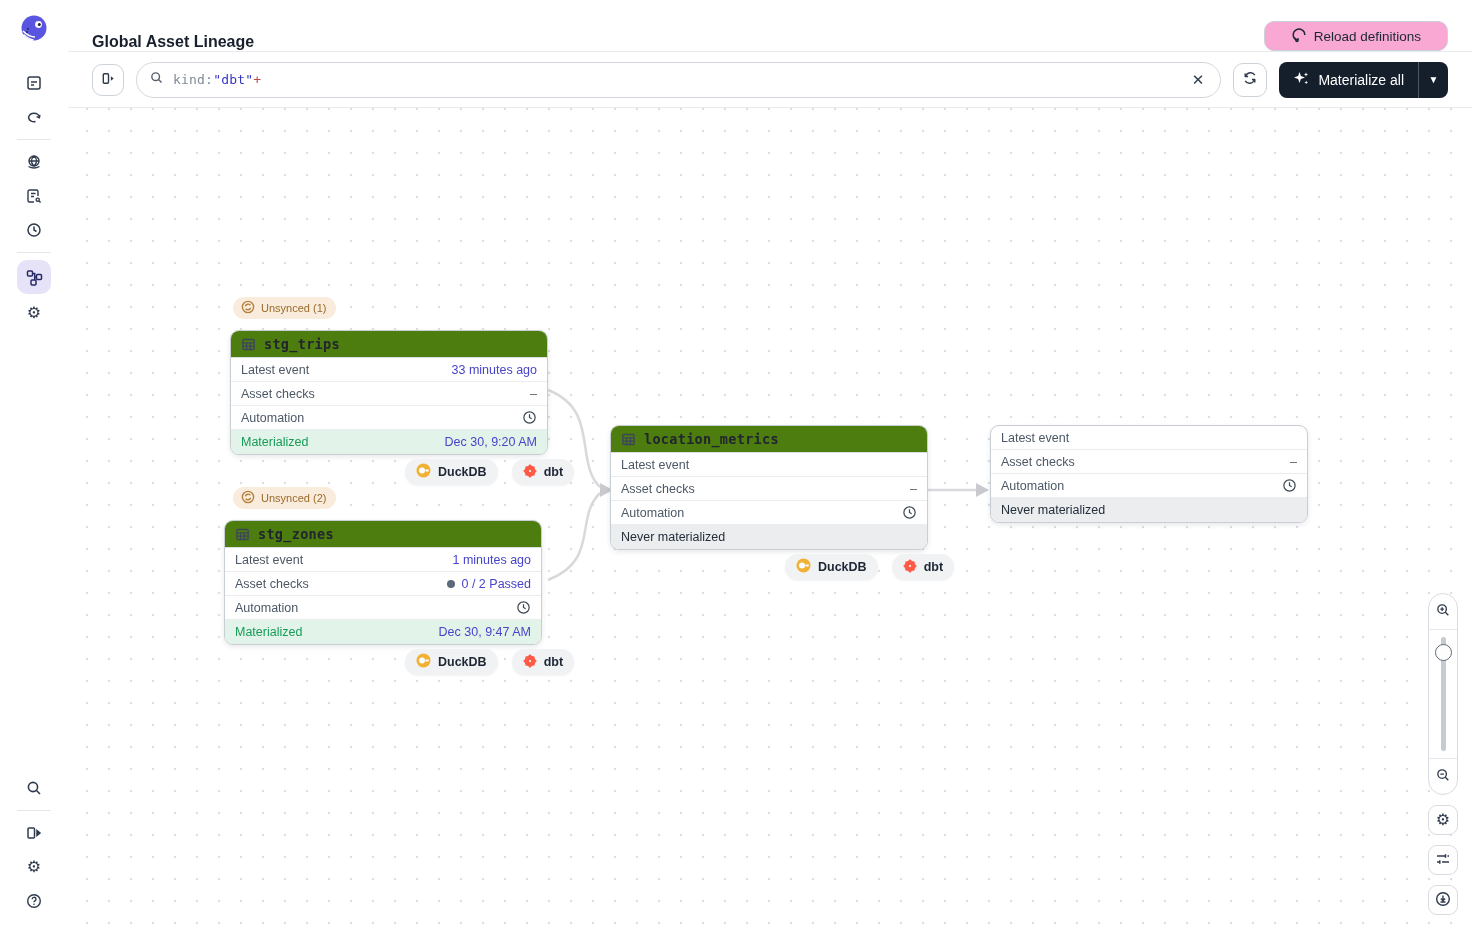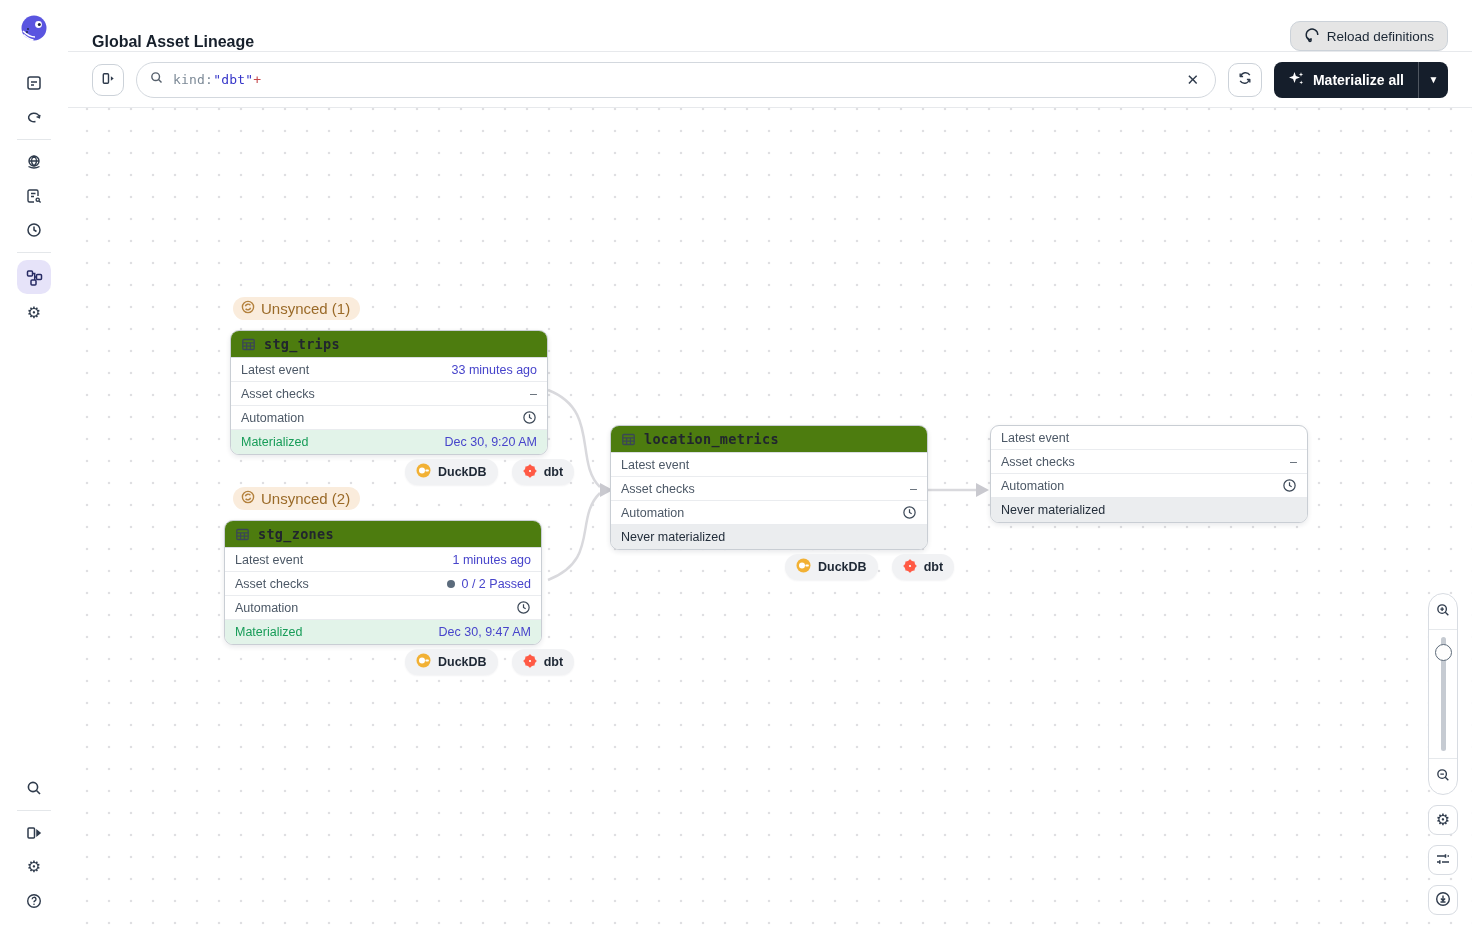--- a/index.html
+++ b/index.html
@@ -18,51 +18,51 @@
   .sidebar .spacer { flex:1; }
   .nav-btn svg { display:block; }
 
   
   .main { position:fixed; left:68px; top:0; width:1404px; height:928px; }
 
   .app-header { height:52px; display:flex; align-items:flex-end; padding:0 24px;
     border-bottom:1px solid #e7e9ec; background:#fff; }
   .page-title { font-size:16px; font-weight:700; color:#17202c; }
   .reload-btn { margin-left:auto; height:30px; display:flex; align-items:center; gap:7px;
-    padding:0 13px; background:#e5e5e5; border:1px solid #ccd2d9; border-radius:10px;
+    padding:0 26px; background:#f9a8d4; border:1px solid #ccd2d9; border-radius:10px;
     font-size:13.5px; color:#1a2634; cursor:pointer; }
 
   .toolbar { height:56px; display:flex; align-items:center; gap:12px; padding:0 24px;
     border-bottom:1px solid #e7e9ec; background:#fff; }
   .panel-btn { width:32px; height:32px; border:1px solid #ccd2d9; border-radius:10px;
     background:#fff; display:flex; align-items:center; justify-content:center; cursor:pointer; color:#2f3b4c; }
   .search-box { flex:1; height:36px; border:1px solid #d3d8de; border-radius:18px;
     display:flex; align-items:center; gap:9px; padding:0 12px; background:#fff; }
   .search-box .q { flex:1; font-size:13px; letter-spacing:.2px; white-space:pre; }
   .tok-key { color:#7d8a97; } .tok-colon { color:#7d8a97; }
   .tok-val { color:#3636c9; } .tok-plus { color:#c5474b; }
   .clear-btn { border:none; background:none; cursor:pointer; color:#2f3b4c; font-size:15px;
     line-height:1; padding:4px; }
   .refresh-btn { width:34px; height:34px; border:1px solid #ccd2d9; border-radius:10px;
     background:#fff; display:flex; align-items:center; justify-content:center; cursor:pointer; color:#2f3b4c; }
   .materialize { display:flex; height:36px; background:#151e2b; border-radius:8px; color:#fff; }
   .materialize .mat-main { display:flex; align-items:center; gap:8px; padding:0 14px;
-    font-size:14px; font-weight:700; cursor:pointer; }
+    font-size:14px; font-weight:400; cursor:pointer; }
   .materialize .mat-caret { width:30px; display:flex; align-items:center; justify-content:center;
     border-left:1px solid rgba(255,255,255,.25); cursor:pointer; font-size:10px; }
 
   
   .canvas { position:relative; width:1404px; height:820px; background:#fff;
     background-image:radial-gradient(circle,#dfdfe2 1.4px,transparent 1.6px);
     background-size:22px 22px; background-position:8px 12px; overflow:hidden; }
   .edges { position:absolute; left:0; top:0; width:100%; height:100%; pointer-events:none; }
 
   .unsynced { position:absolute; display:flex; align-items:center; gap:6px;
     background:#faecdc; color:#9a6a28; border-radius:12px; padding:3px 10px 3px 8px;
-    font-size:15px; cursor:pointer; }
+    font-size:11px; cursor:pointer; }
 
   .node { position:absolute; width:318px; background:#fff; border:1px solid #c9ced4;
     border-radius:9px; box-shadow:0 2px 5px rgba(30,40,60,.10); font-size:12.5px; cursor:pointer; }
   .node-header { display:flex; align-items:center; gap:8px; padding:5px 10px; background:#4d7c0f;
     border-bottom:1px solid #dadee2; border-radius:8px 8px 0 0; color:#21262e; }
   .node-title { font-size:13.5px; font-weight:700; letter-spacing:.3px; }
   .node-row { display:flex; align-items:center; justify-content:space-between;
     padding:4px 10px; border-bottom:1px solid #eaecef; color:#4c5866; min-height:24px; }
   .row-value { color:#56606c; }
   .row-value.link { color:#4744cb; }

